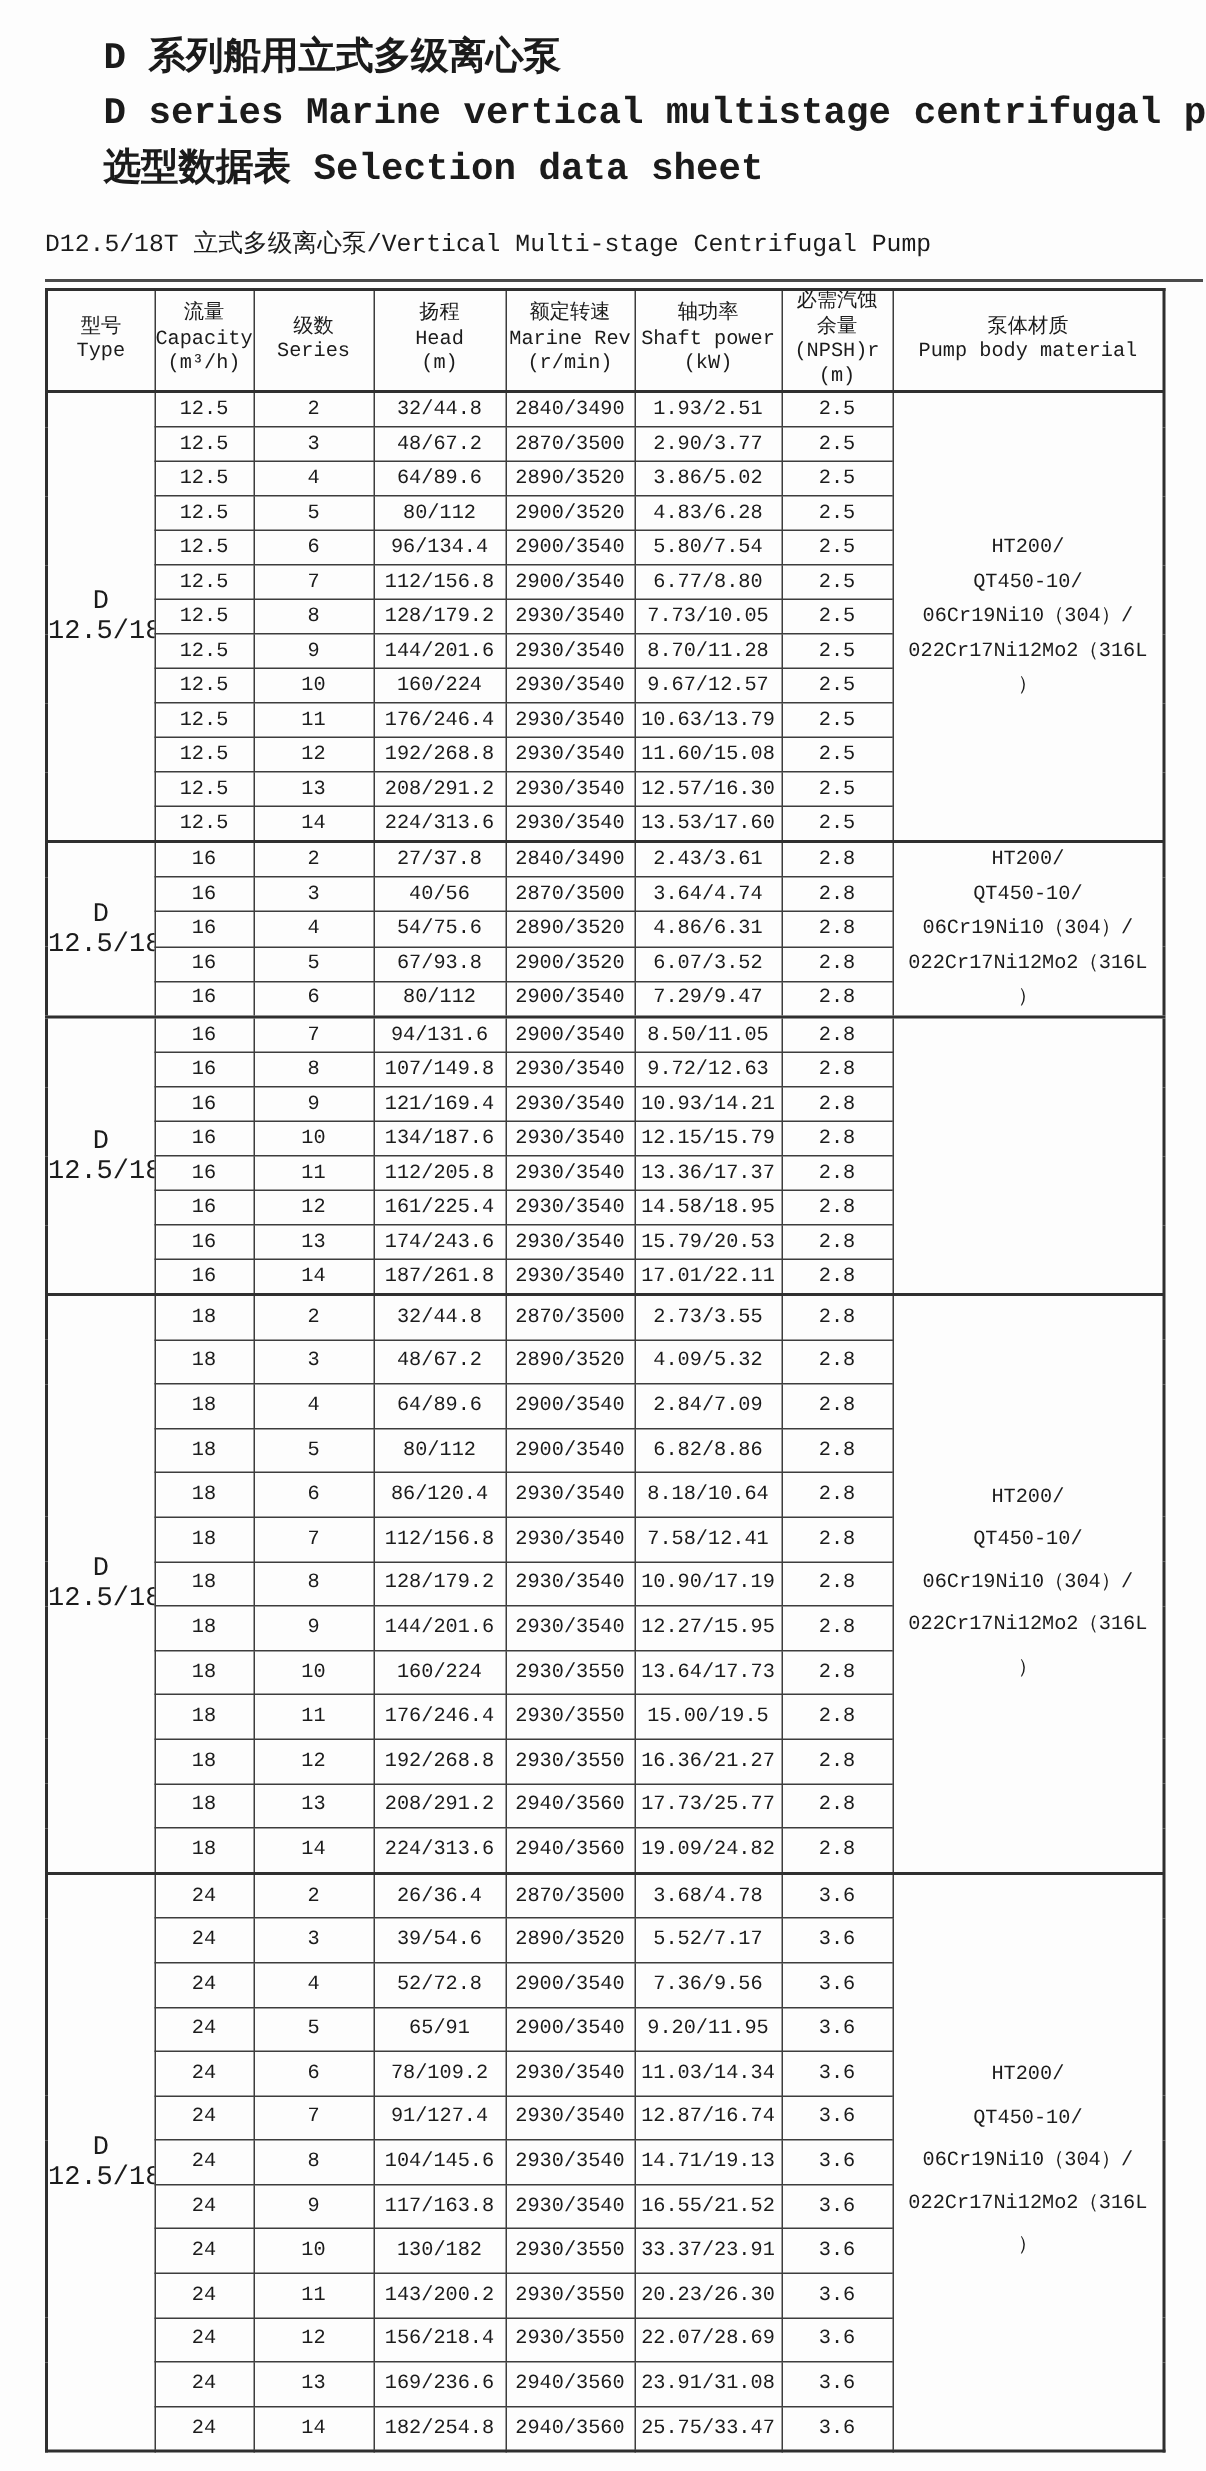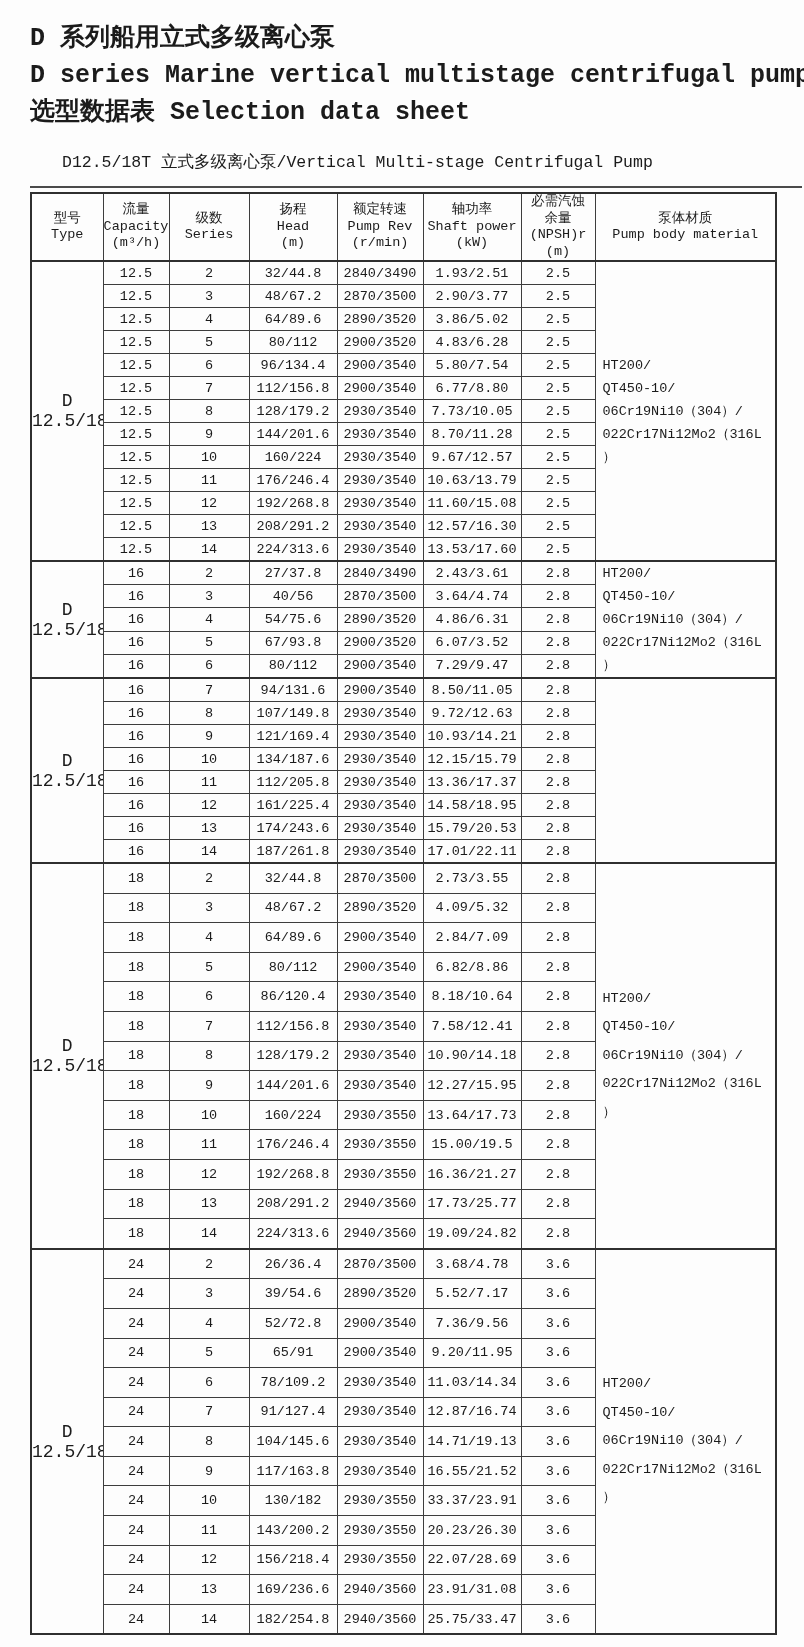--- a/index.html
+++ b/index.html
@@ -5,23 +5,23 @@
   html,body { margin:0; padding:0; }
   body {
     width:804px; height:1647px;
     background:#fdfdfd; color:#1b1b1b;
     font-family:"Liberation Mono","DejaVu Sans Mono",monospace;
     overflow:hidden;
   }
   .page { position:relative; box-sizing:border-box; padding:20px 0 0 30px; }
 
   .titles { line-height:37px; }
-  .title-line { font-weight:700; font-size:25px; white-space:nowrap; }
-
-  .section-heading { margin-top:20px; font-size:16.5px; font-weight:500; white-space:nowrap;margin-left:32px; }
+  .title-line { font-weight:700; font-size:25px; white-space:nowrap;margin-left:39px; }
+
+  .section-heading { margin-top:20px; font-size:16.5px; font-weight:500; white-space:nowrap; }
 
   .top-rule { width:772px; border-top:2px solid #4a4a4a; margin-top:13px; }
 
   table.selection {
     border-collapse:collapse; table-layout:fixed;
     width:745px; margin-top:4px;
     border:2px solid #2f2f2f;
   }
   .selection th, .selection td {
     border:1px solid #3d3d3d;
@@ -29,21 +29,21 @@
     font-size:13.5px; font-weight:400;
     padding:0; overflow:hidden;
   }
   .selection thead th { height:66px; line-height:16.5px; border-bottom:1.5px solid #2f2f2f; }
   tr.g-small td { height:22px; }
   tr.g-large td { height:28.6px; }
   tr.group-start td { border-top:2.5px solid #2f2f2f; }
 
   td.type-cell { font-size:18px; }
   td.material-cell {
-    text-align:left; padding:0 7px; font-size:13.5px; white-space:nowrap;
+    text-align:center; padding:0 7px; font-size:13.5px; white-space:nowrap;
   }
   tr.g-small td.material-cell div { line-height:23px; }
   tr.g-large td.material-cell div { line-height:28.5px; }
 </style>
 </head>
 <body>
 
 <div class="page">
 
   <div class="titles">
@@ -82,21 +82,21 @@
             <div>级数</div>
             <div>Series</div>
           </th>
           <th>
             <div>扬程</div>
             <div>Head</div>
             <div>(m)</div>
           </th>
           <th>
             <div>额定转速</div>
-            <div>Pump Rev</div>
+            <div>Marine Rev</div>
             <div>(r/min)</div>
           </th>
           <th>
             <div>轴功率</div>
             <div>Shaft power</div>
             <div>(kW)</div>
           </th>
           <th>
             <div>必需汽蚀</div>
             <div>余量</div>
@@ -390,21 +390,21 @@
           <td>112/156.8</td>
           <td>2930/3540</td>
           <td>7.58/12.41</td>
           <td>2.8</td>
         </tr>
         <tr class="g-large">
           <td>18</td>
           <td>8</td>
           <td>128/179.2</td>
           <td>2930/3540</td>
-          <td>10.90/14.18</td>
+          <td>10.90/17.19</td>
           <td>2.8</td>
         </tr>
         <tr class="g-large">
           <td>18</td>
           <td>9</td>
           <td>144/201.6</td>
           <td>2930/3540</td>
           <td>12.27/15.95</td>
           <td>2.8</td>
         </tr>

